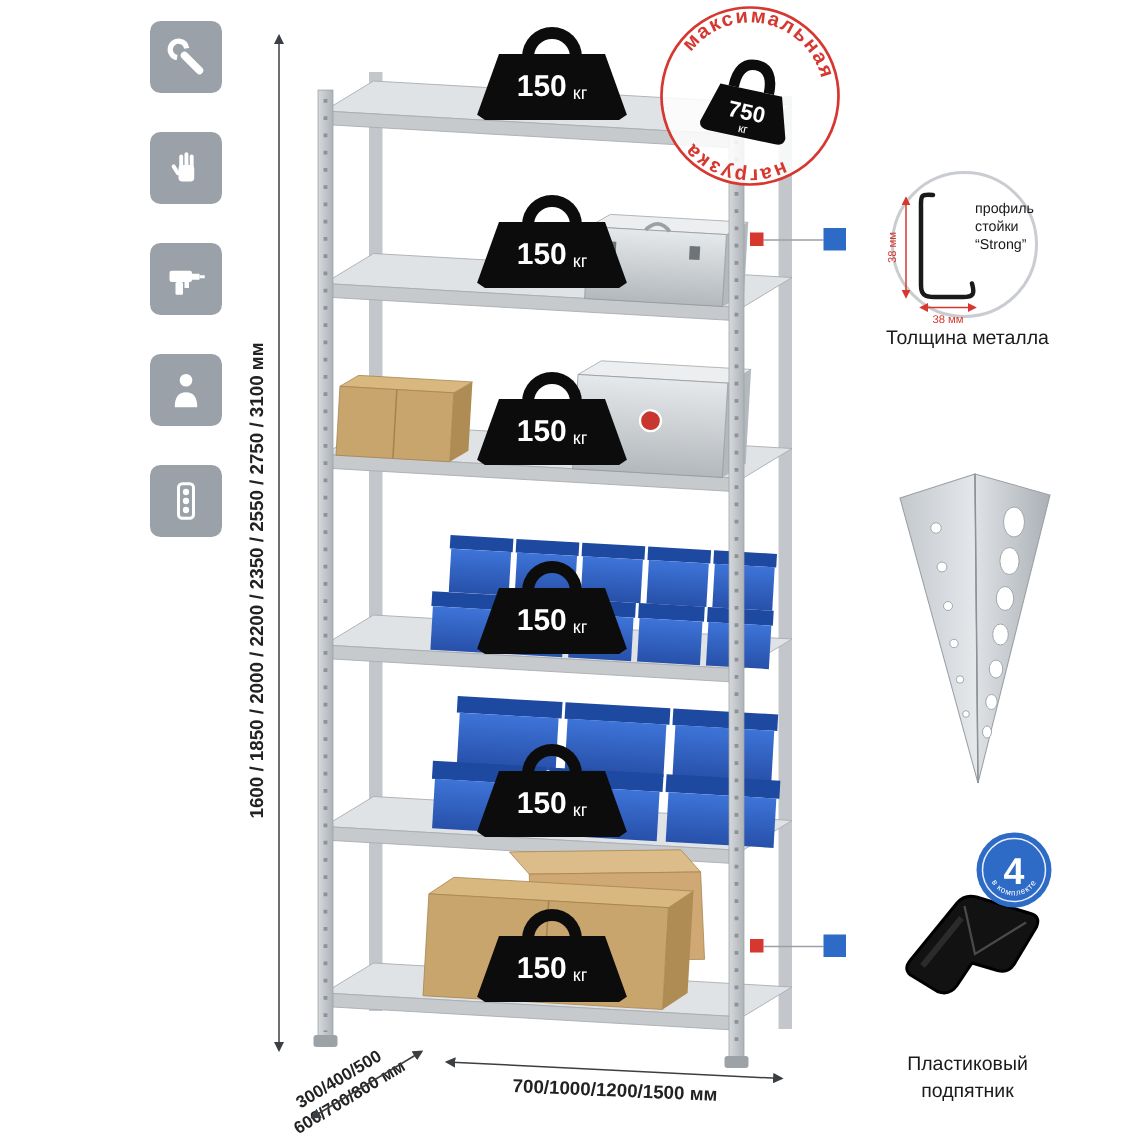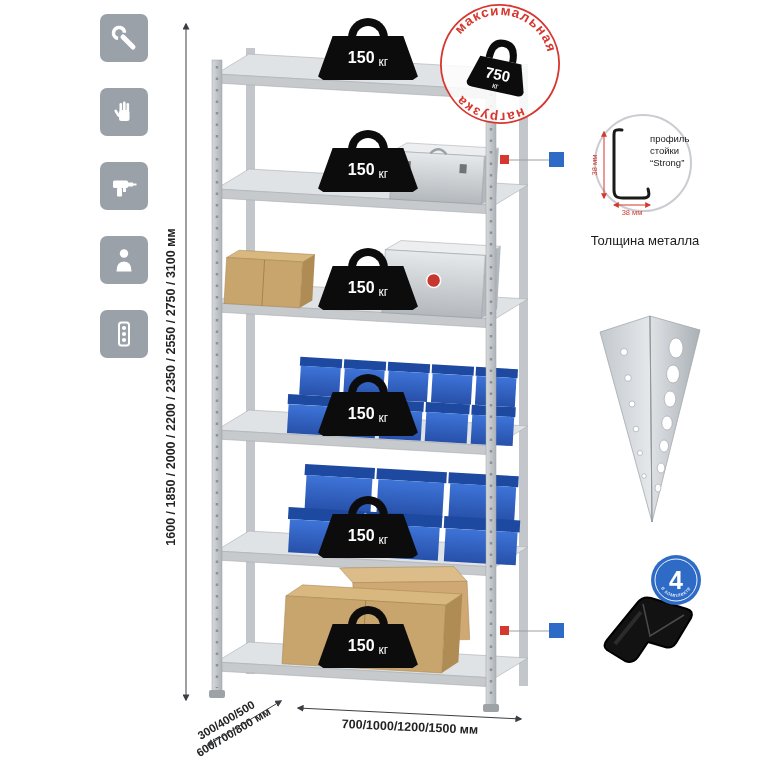--- a/index.html
+++ b/index.html
@@ -16,26 +16,26 @@
              transform:rotate(2.5deg);}
   .dim-depth{left:150px;top:712px;width:160px;text-align:center;font-size:11.5px;font-weight:bold;
              line-height:1.25;transform:rotate(-31deg);white-space:normal;}
   
   .badge{position:absolute;width:104px;height:64px;z-index:6;left:316px;}
   .b-handle{position:absolute;left:32px;top:2px;width:40px;height:24px;border:8px solid #0c0c0c;
             border-bottom:none;border-radius:22px 22px 0 0;box-sizing:border-box;}
   .b-body{position:absolute;left:0;top:20px;width:104px;height:44px;background:#0c0c0c;
           clip-path:polygon(16% 0,84% 0,98% 92%,93% 100%,7% 100%,2% 92%);
           display:flex;align-items:center;justify-content:center;gap:4px;}
-  .b-val{color:#fff;font-size:16px;font-weight:bold;}
+  .b-val{color:#fff;font-size:20px;font-weight:bold;}
   .b-unit{color:#fff;font-size:12px;margin-top:7px;}
   
   .caption{position:absolute;width:170px;text-align:center;color:#1a1a1a;font-size:13px;
            line-height:1.35;}
-  .cap-profile{left:560px;top:232px;text-align:center;}
+  .cap-profile{left:560px;top:216px;text-align:center;}
   .cap-foot{left:560px;top:700px;}
   svg{display:block;}
   .scene{position:absolute;left:0;top:0;z-index:1;}
   .stamp{position:absolute;left:438px;top:2px;z-index:7;}
 </style>
 </head>
 <body>
 
 <div class="page">
 
@@ -330,20 +330,24 @@
     <div class="b-handle"></div>
     <div class="b-body">
         <span class="b-val">150</span>
         <span class="b-unit">кг</span>
       </div>
   </div>
 
   <div class="caption cap-profile">
     <div>Толщина металла</div>
   </div>
+  <div class="caption cap-foot">
+    <div>Пластиковый</div>
+    <div>подпятник</div>
+  </div>
 
   <div class="dim-label dim-height">1600 / 1850 / 2000 / 2200 / 2350 / 2550 / 2750 / 3100 мм</div>
   <div class="dim-label dim-width">700/1000/1200/1500 мм</div>
   <div class="dim-label dim-depth">
     <div>300/400/500</div>
     <div>600/700/800 мм</div>
   </div>
 
 </div>
 

